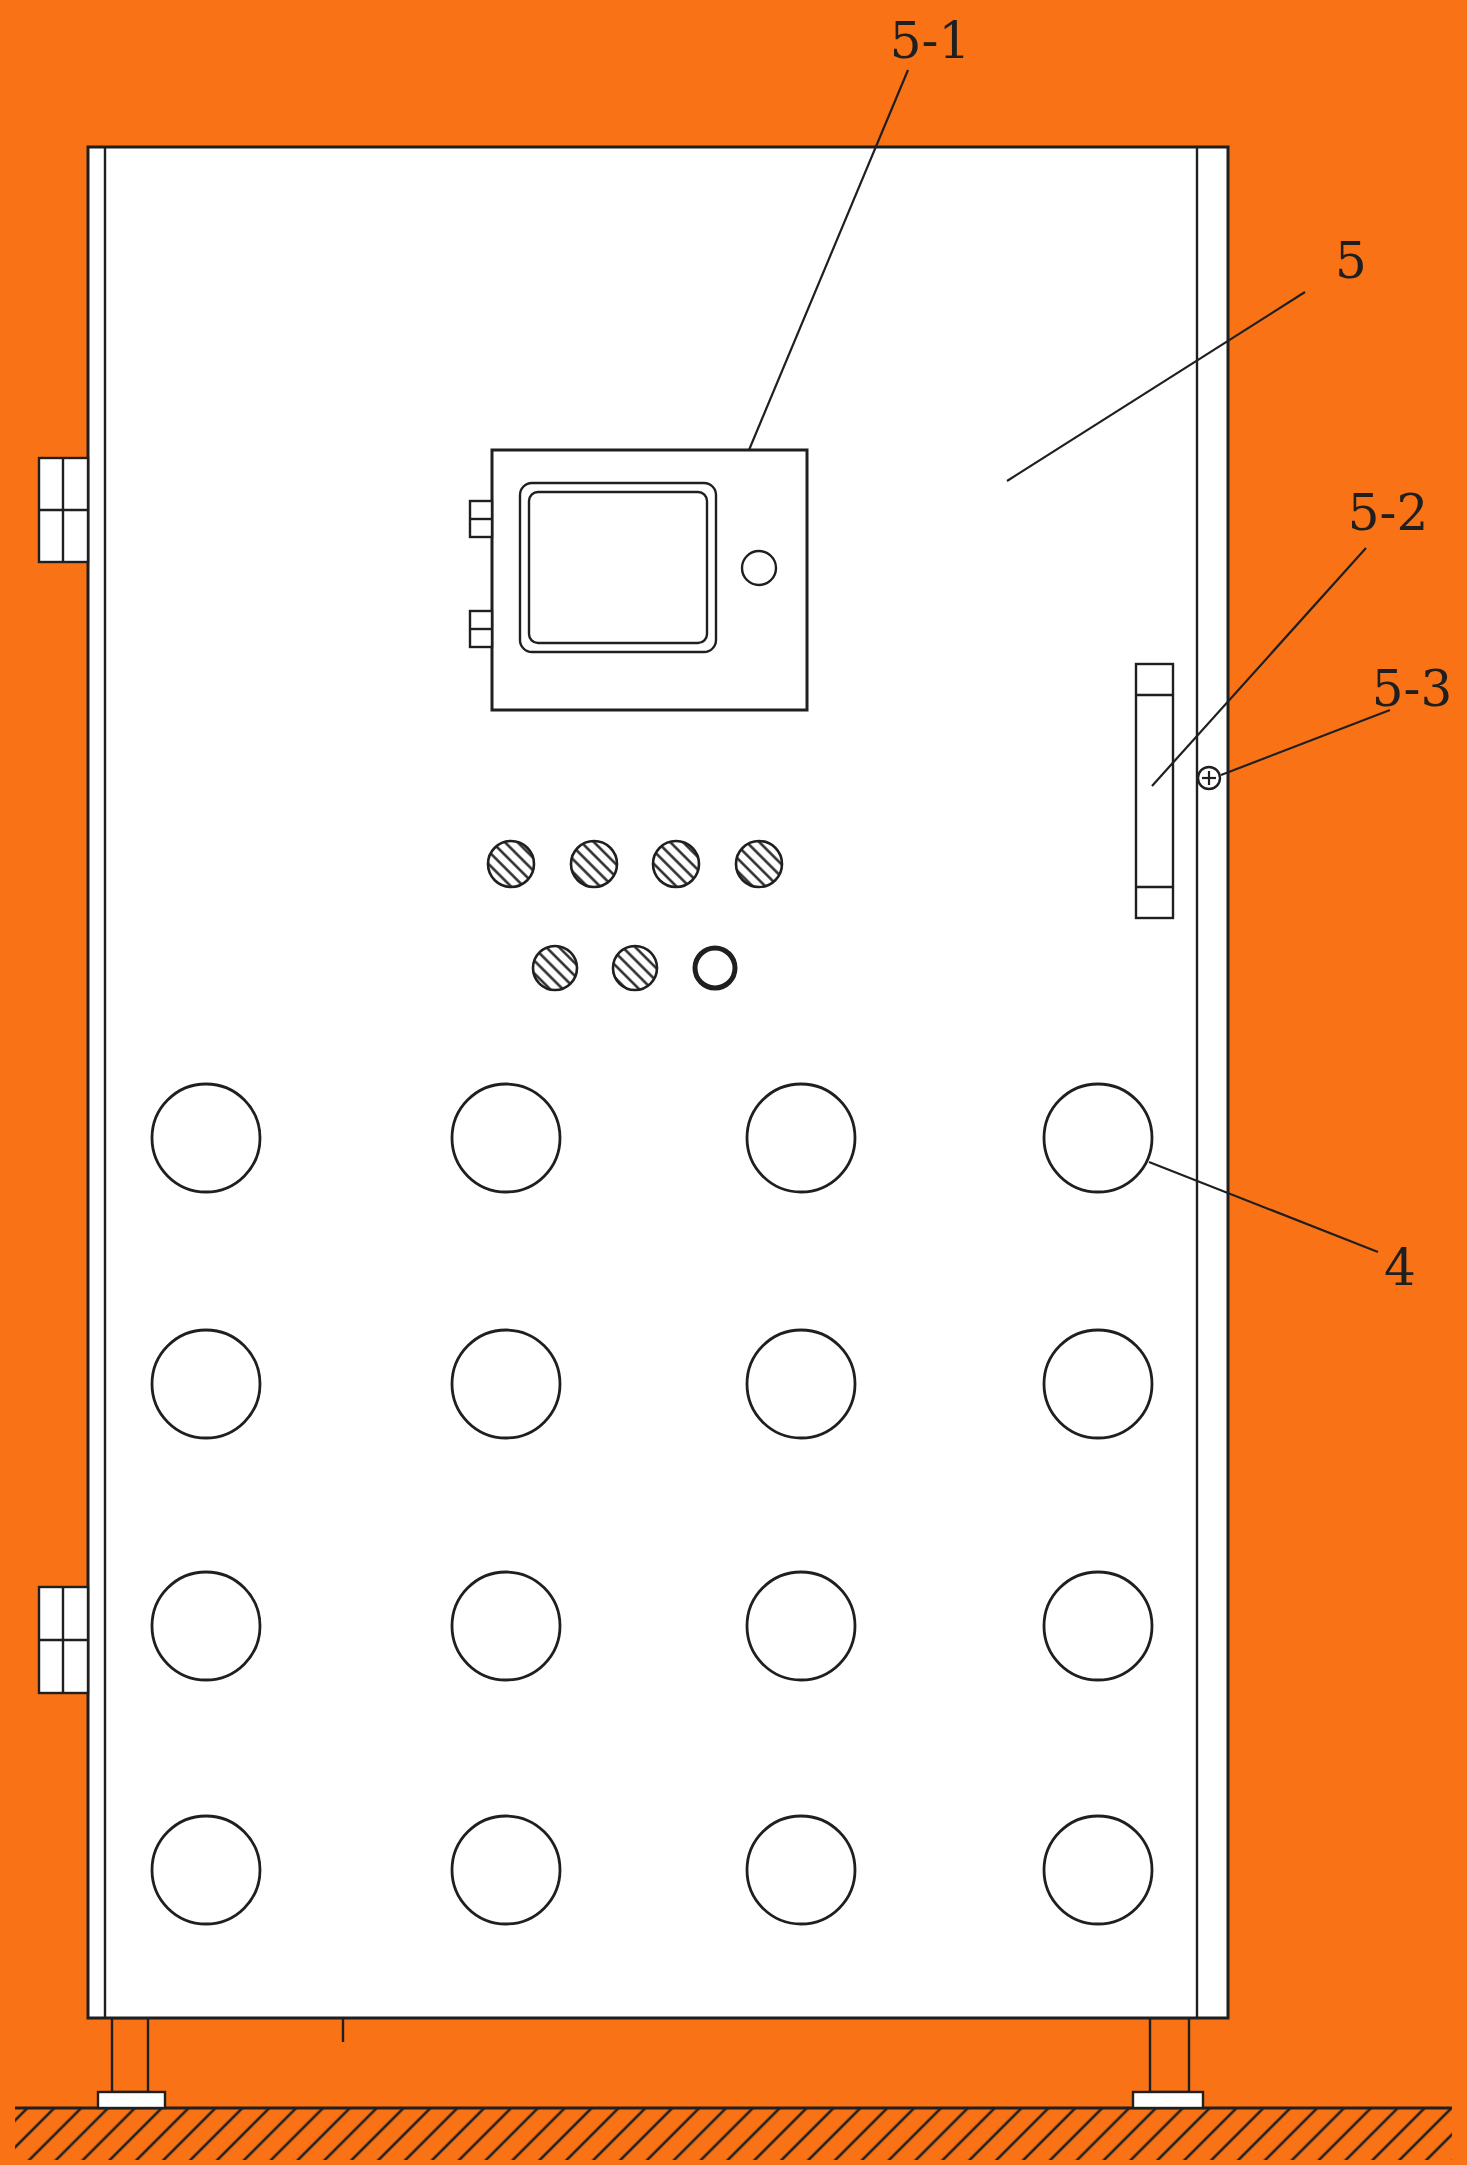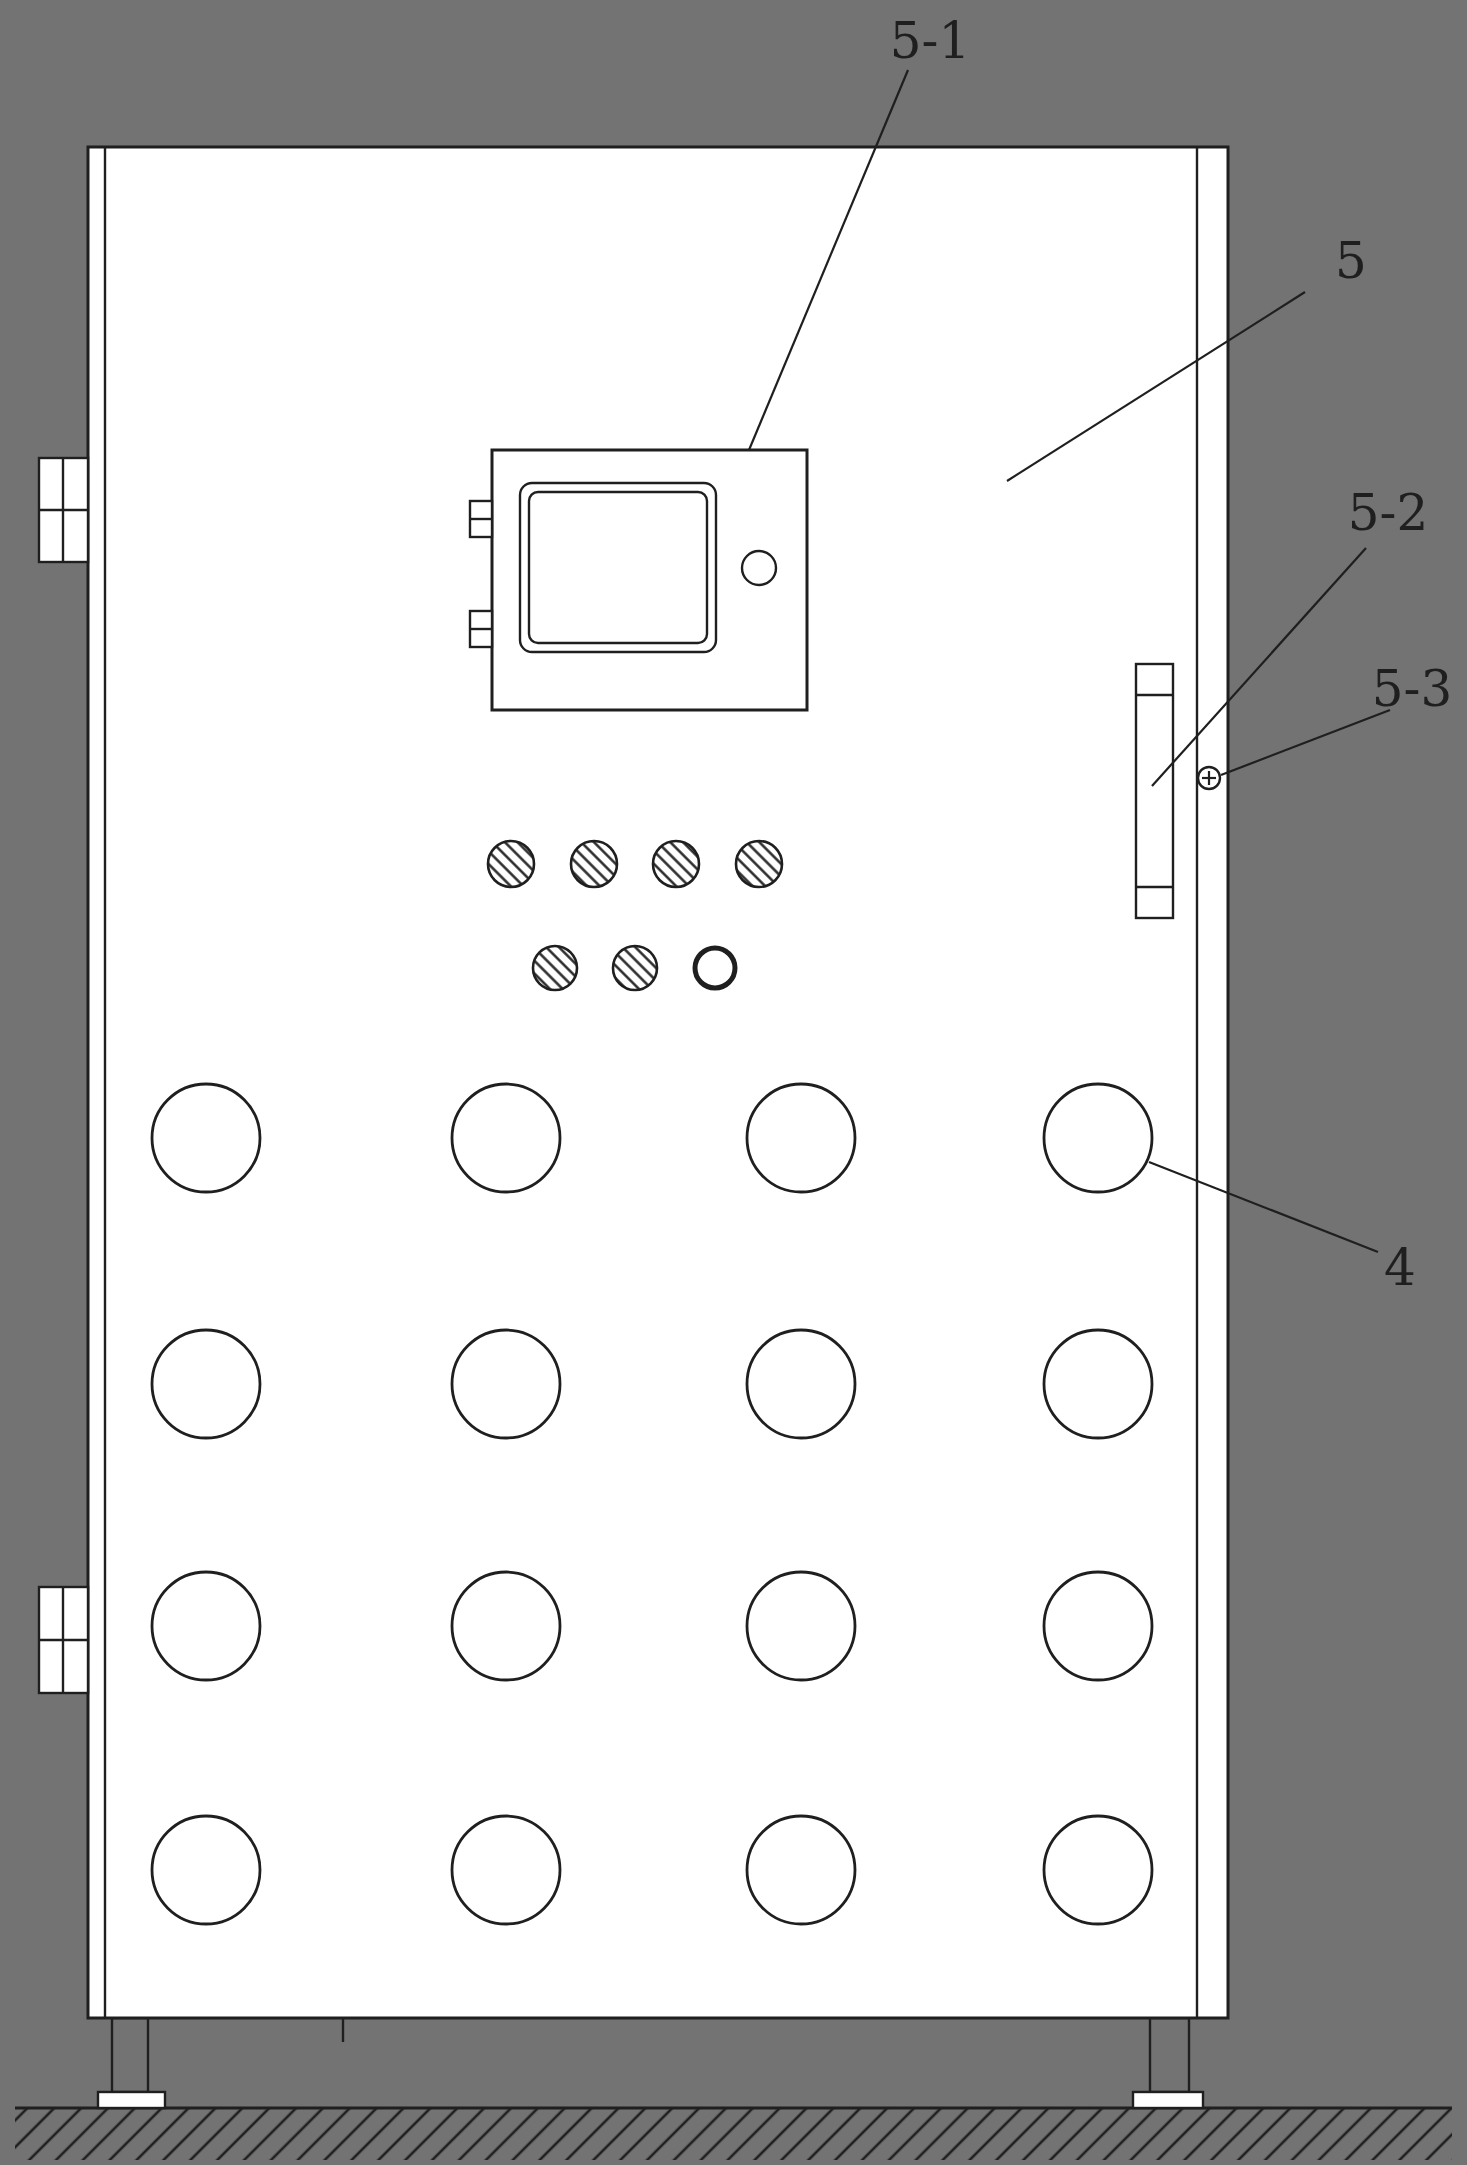--- a/index.html
+++ b/index.html
@@ -3,21 +3,21 @@
 <meta charset="utf-8">
 <style>
   html, body {
     margin: 0;
     padding: 0;
     background: #ffffff;
   }
   .page {
     width: 1467px;
     height: 2165px;
-    background: #737373;
+    background: #f97316;
     position: relative;
     overflow: hidden;
   }
   svg { display: block; color: #1f1f1f; }
 
   .ln   { stroke: currentColor; stroke-width: 3;   fill: none; stroke-linecap: butt; }
   .thin { stroke-width: 2.4; }
   .fillw{ fill: #ffffff; }
   .hole { fill: #ffffff; stroke: currentColor; stroke-width: 2.8; }
   .screw{ fill: url(#screwHatch); stroke: currentColor; stroke-width: 2.6; }

